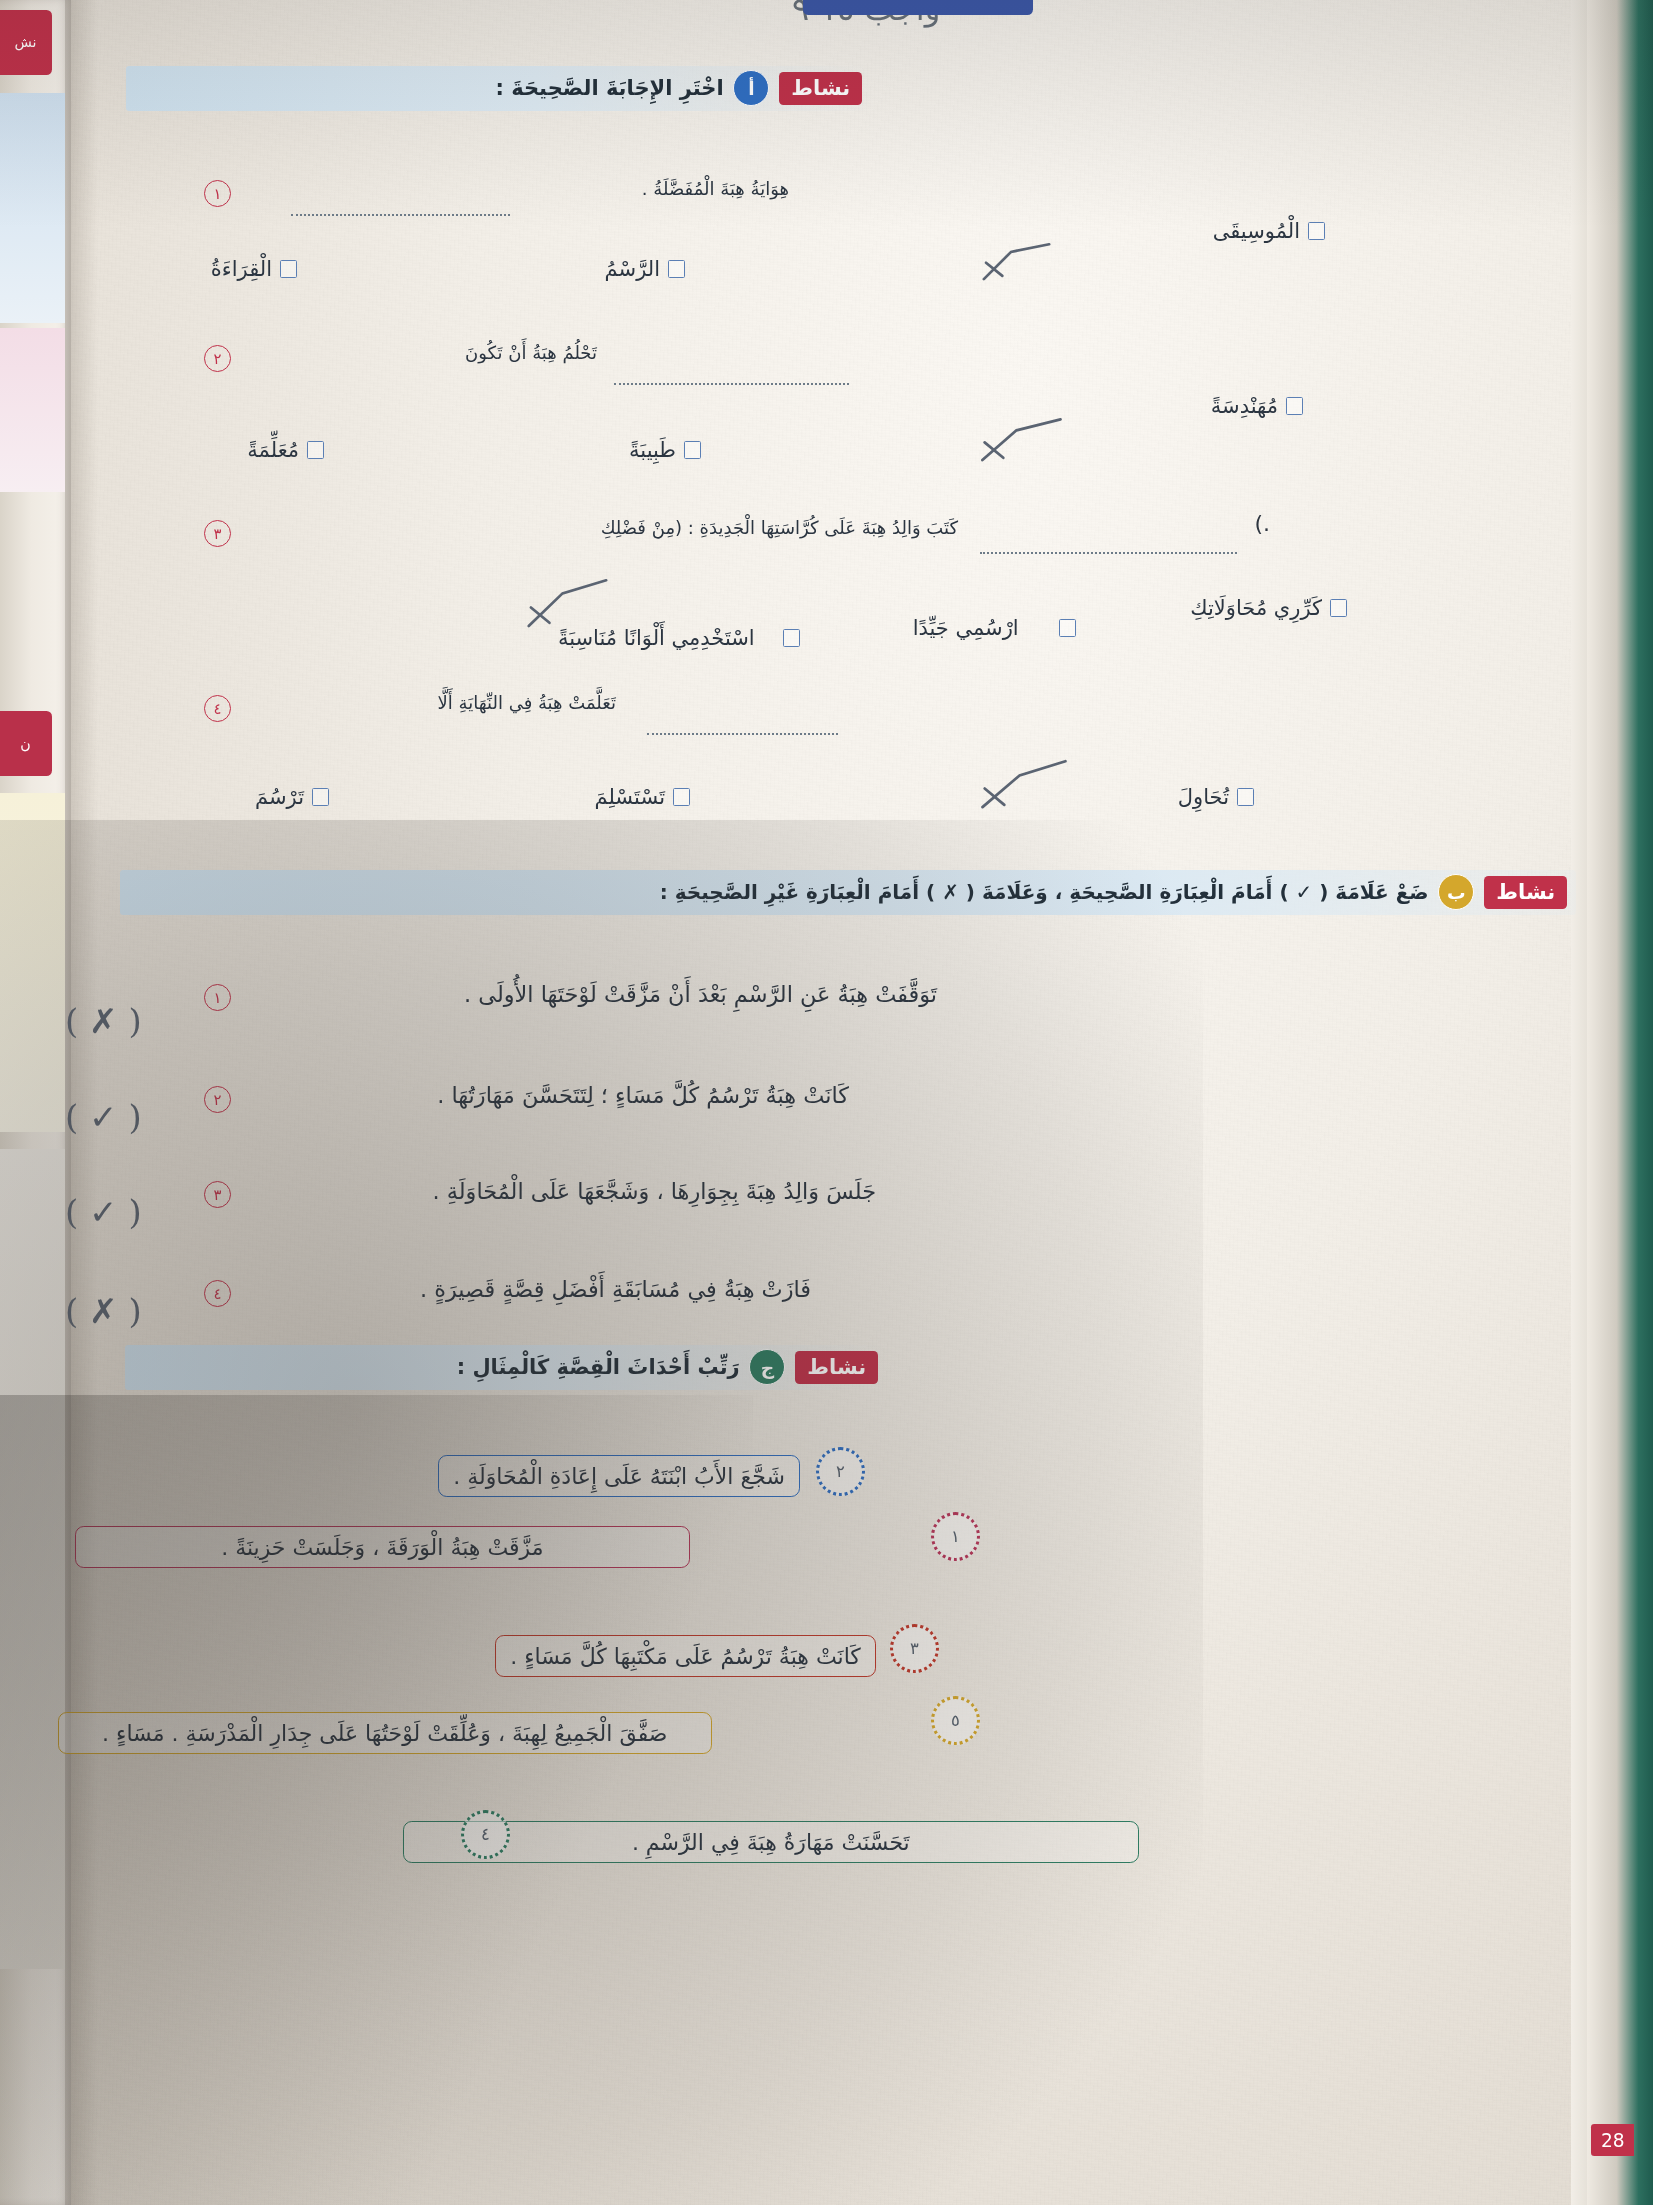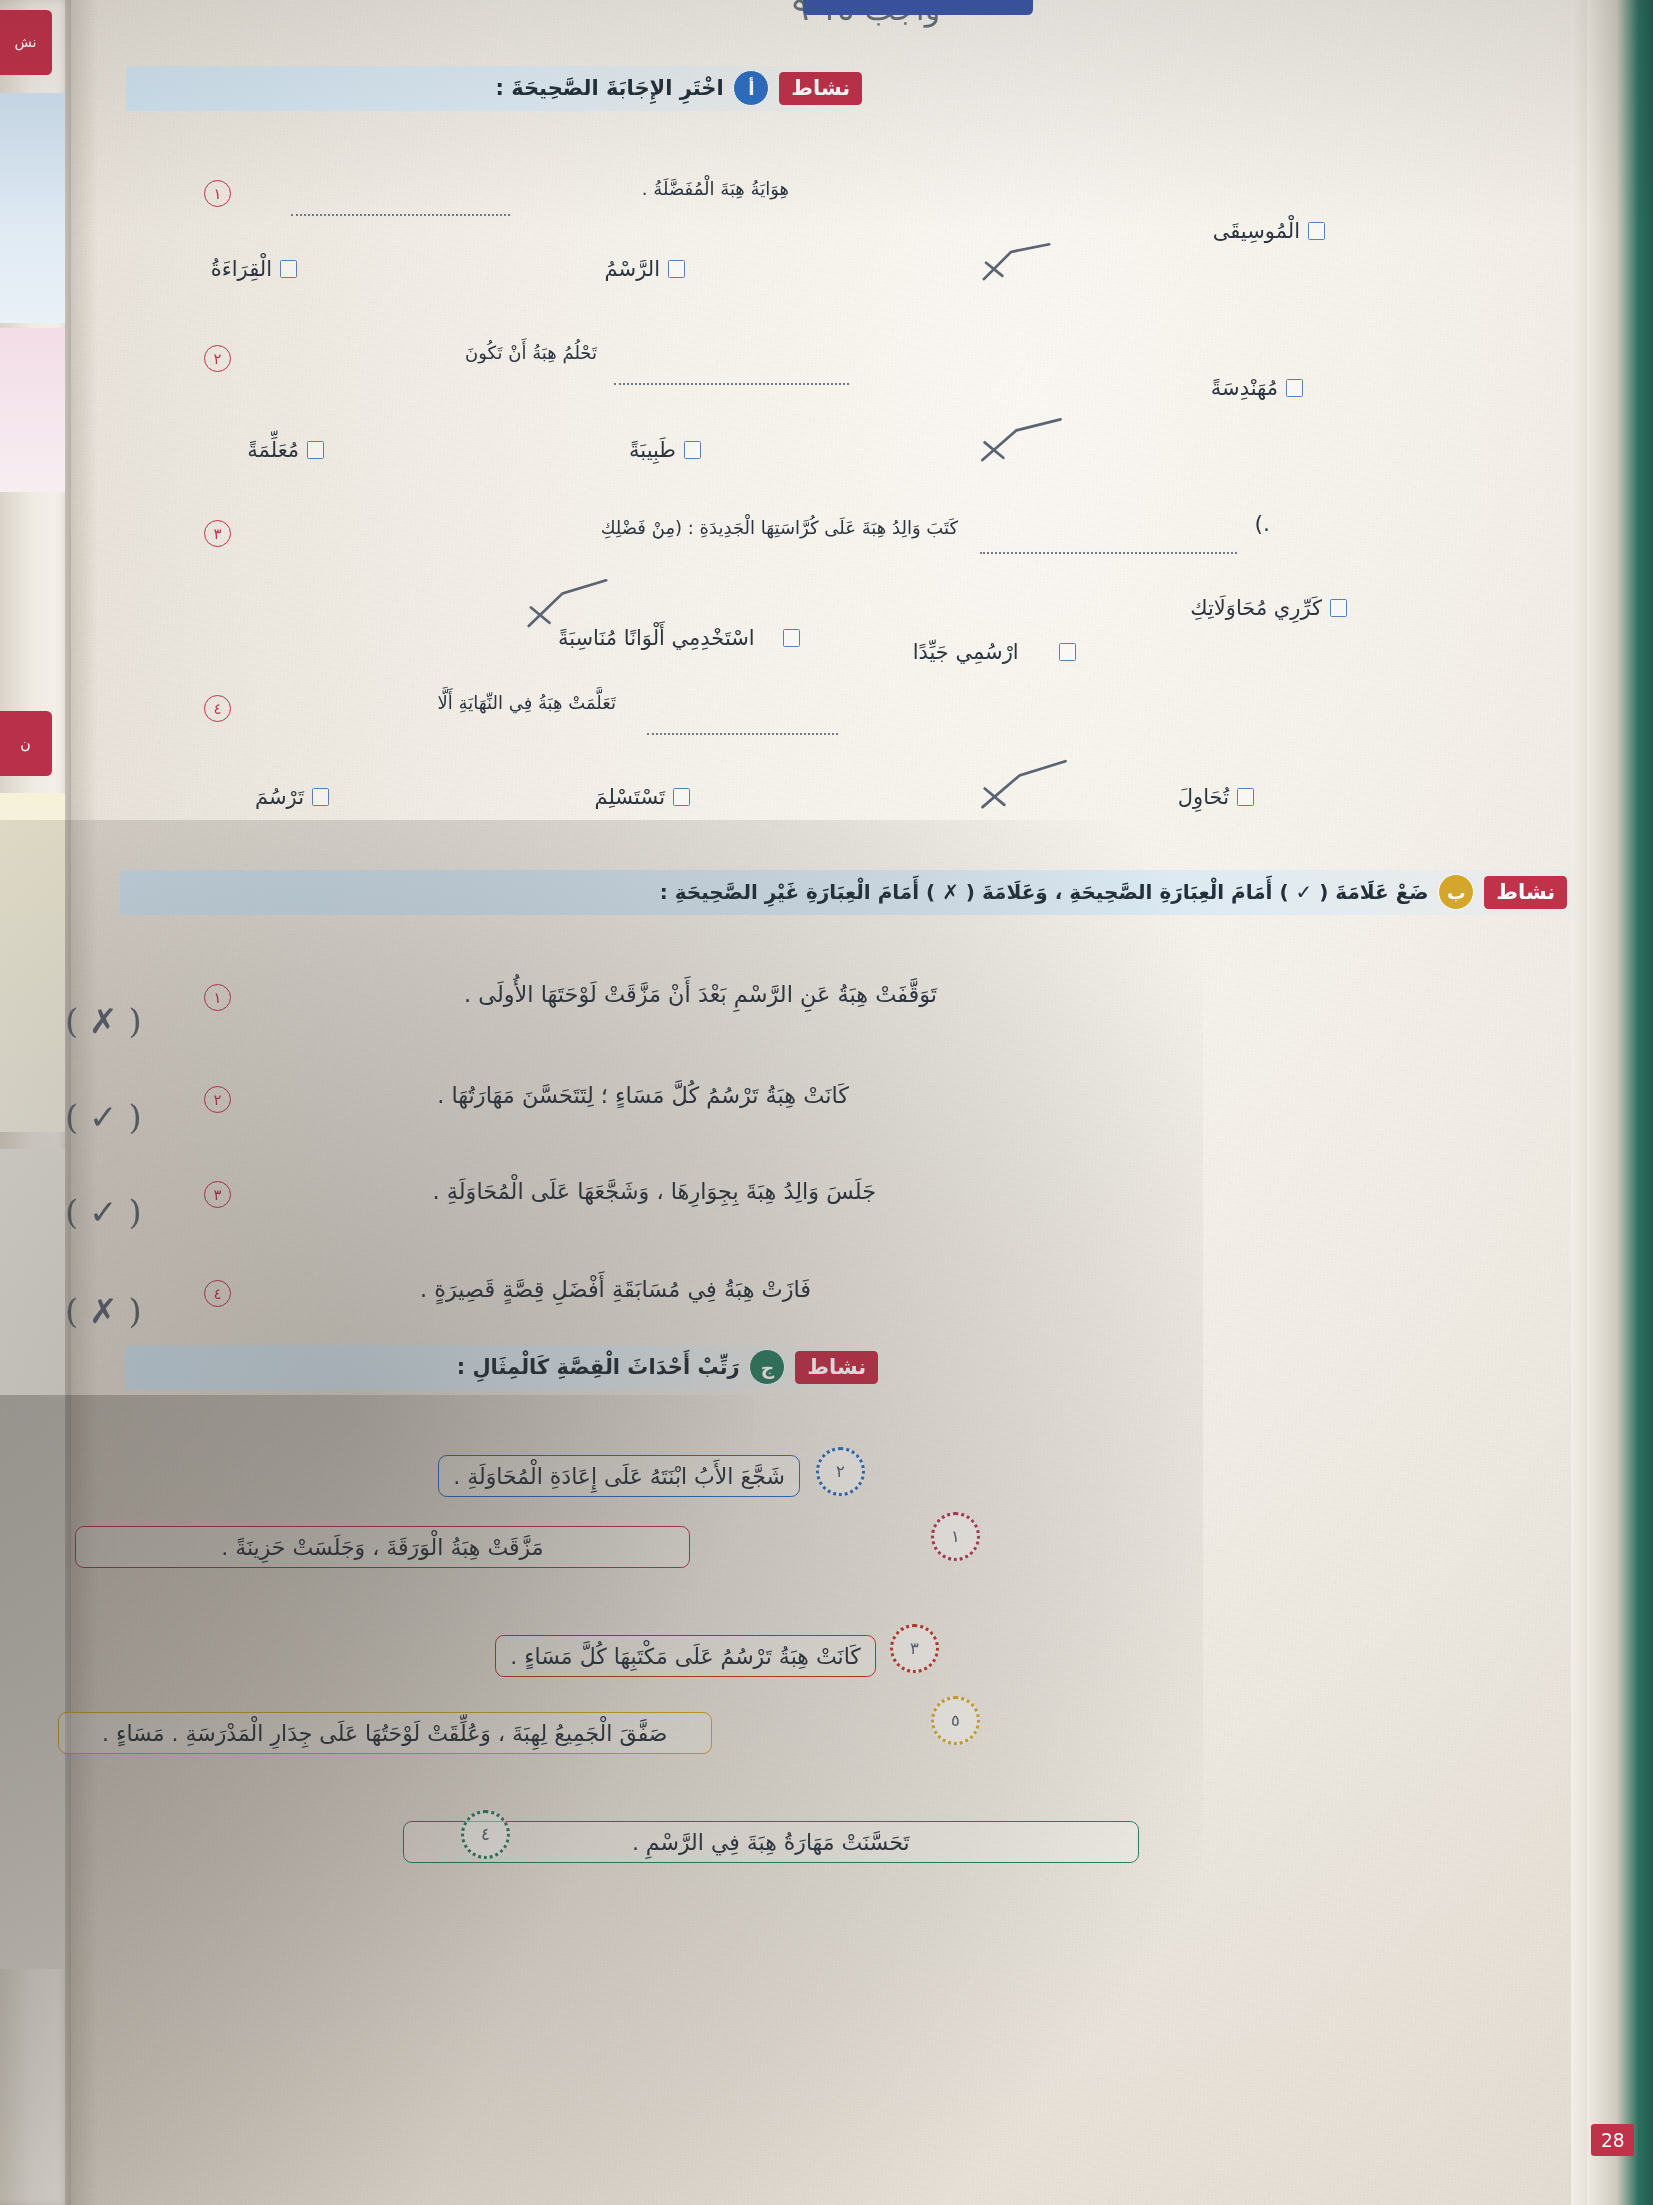--- a/index.html
+++ b/index.html
@@ -182,39 +182,39 @@
   <div class="dots" style="right:804px;top:383px;width:235px;"></div>
 
   <div class="opt ar" style="right:1329px;top:438px;">
     <span class="box"></span>
     <span>مُعَلِّمَةً</span>
   </div>
   <div class="opt ar" style="right:952px;top:438px;">
     <span class="box"></span>
     <span>طَبِيبَةً</span>
   </div>
-  <div class="opt ar" style="right:350px;top:376px;">
+  <div class="opt ar" style="right:350px;top:394px;">
     <span class="box"></span>
     <span>مُهَنْدِسَةً</span>
   </div>
   <svg class="pen" style="left:979px;top:416px;width:88px;height:55px;" viewBox="0 0 160 100" width="88" height="55">
       <path d="M8 80 L70 26 L150 6"></path>
       <path d="M12 48 L46 76"></path>
     </svg>
 
   <div class="qnum" style="right:1422px;top:520px;">٣</div>
   <div class="qtext ar" style="right:695px;top:517px;">كَتَبَ وَالِدُ هِبَةَ عَلَى كُرَّاسَتِهَا الْجَدِيدَةِ : (مِنْ فَضْلِكِ</div>
   <div class="dots" style="right:416px;top:552px;width:257px;"></div>
   <div class="ar" style="position:absolute;right:383px;top:511px;font-size:22px;">.)</div>
 
   <div class="opt ar" style="right:853px;top:626px;gap:28px;">
     <span class="box"></span>
     <span>اسْتَخْدِمِي أَلْوَانًا مُنَاسِبَةً</span>
   </div>
-  <div class="opt ar" style="right:577px;top:640px;gap:40px;">
+  <div class="opt ar" style="right:577px;top:616px;gap:40px;">
     <span class="box"></span>
     <span>ارْسُمِي جَيِّدًا</span>
   </div>
   <div class="opt ar" style="right:306px;top:596px;">
     <span class="box"></span>
     <span>كَرِّرِي مُحَاوَلَاتِكِ</span>
   </div>
   <svg class="pen" style="left:525px;top:577px;width:88px;height:60px;" viewBox="0 0 160 110" width="88" height="60">
       <path d="M8 90 L70 30 L150 6"></path>
       <path d="M12 56 L46 84"></path>

